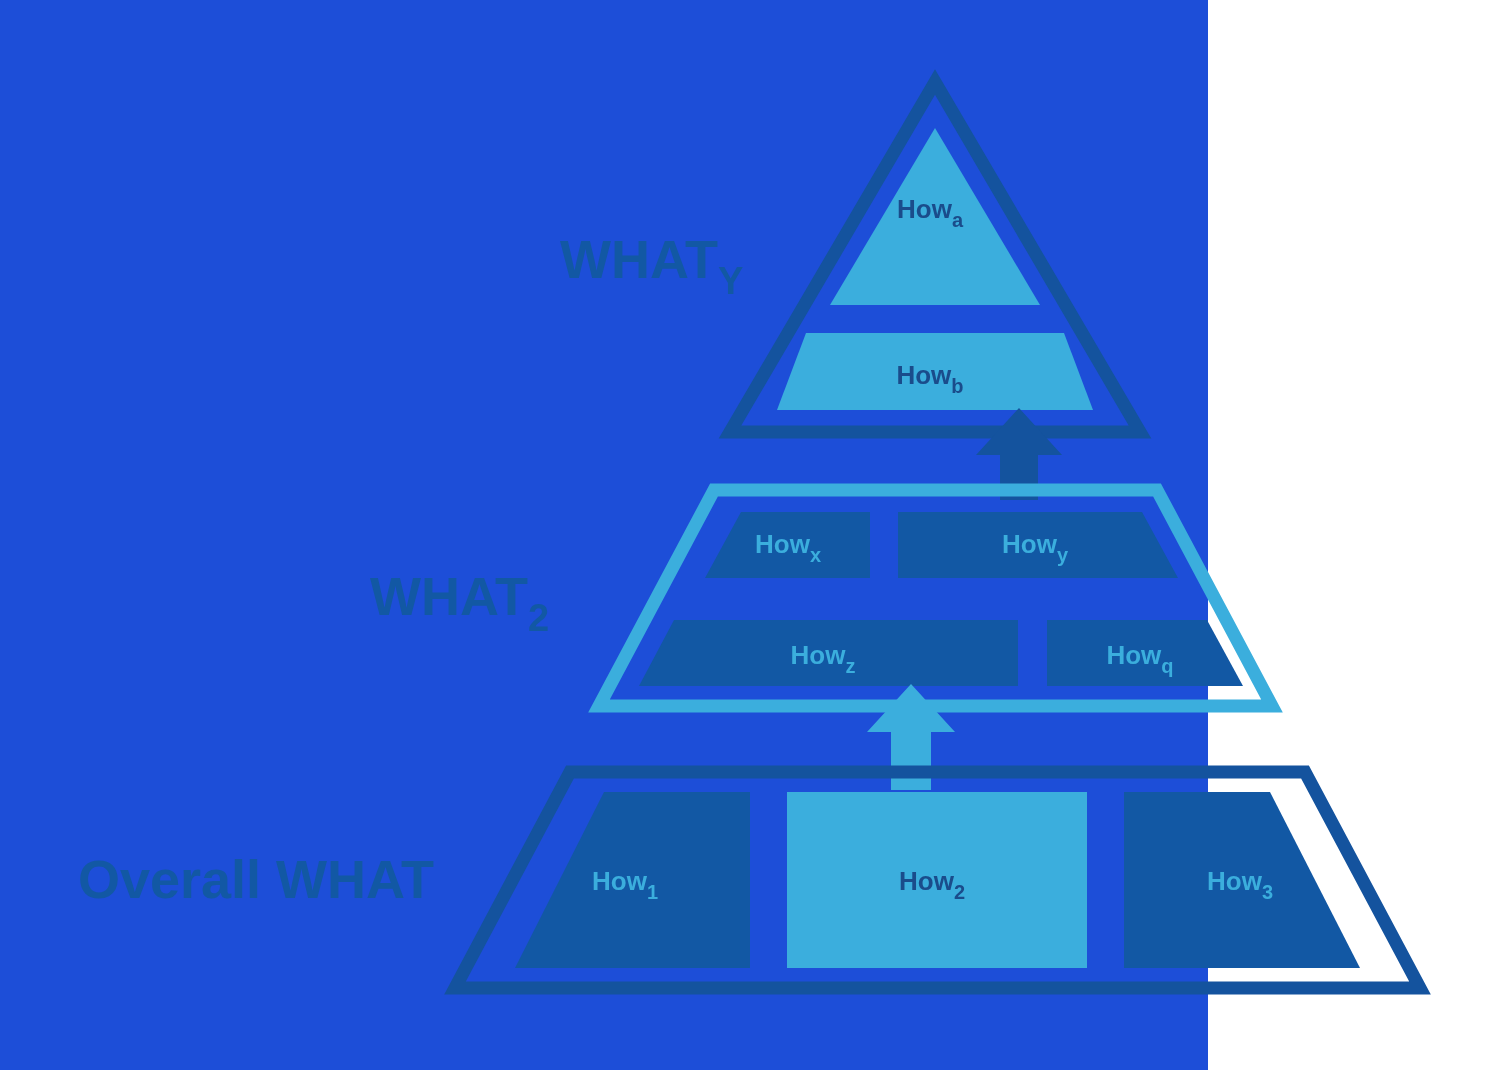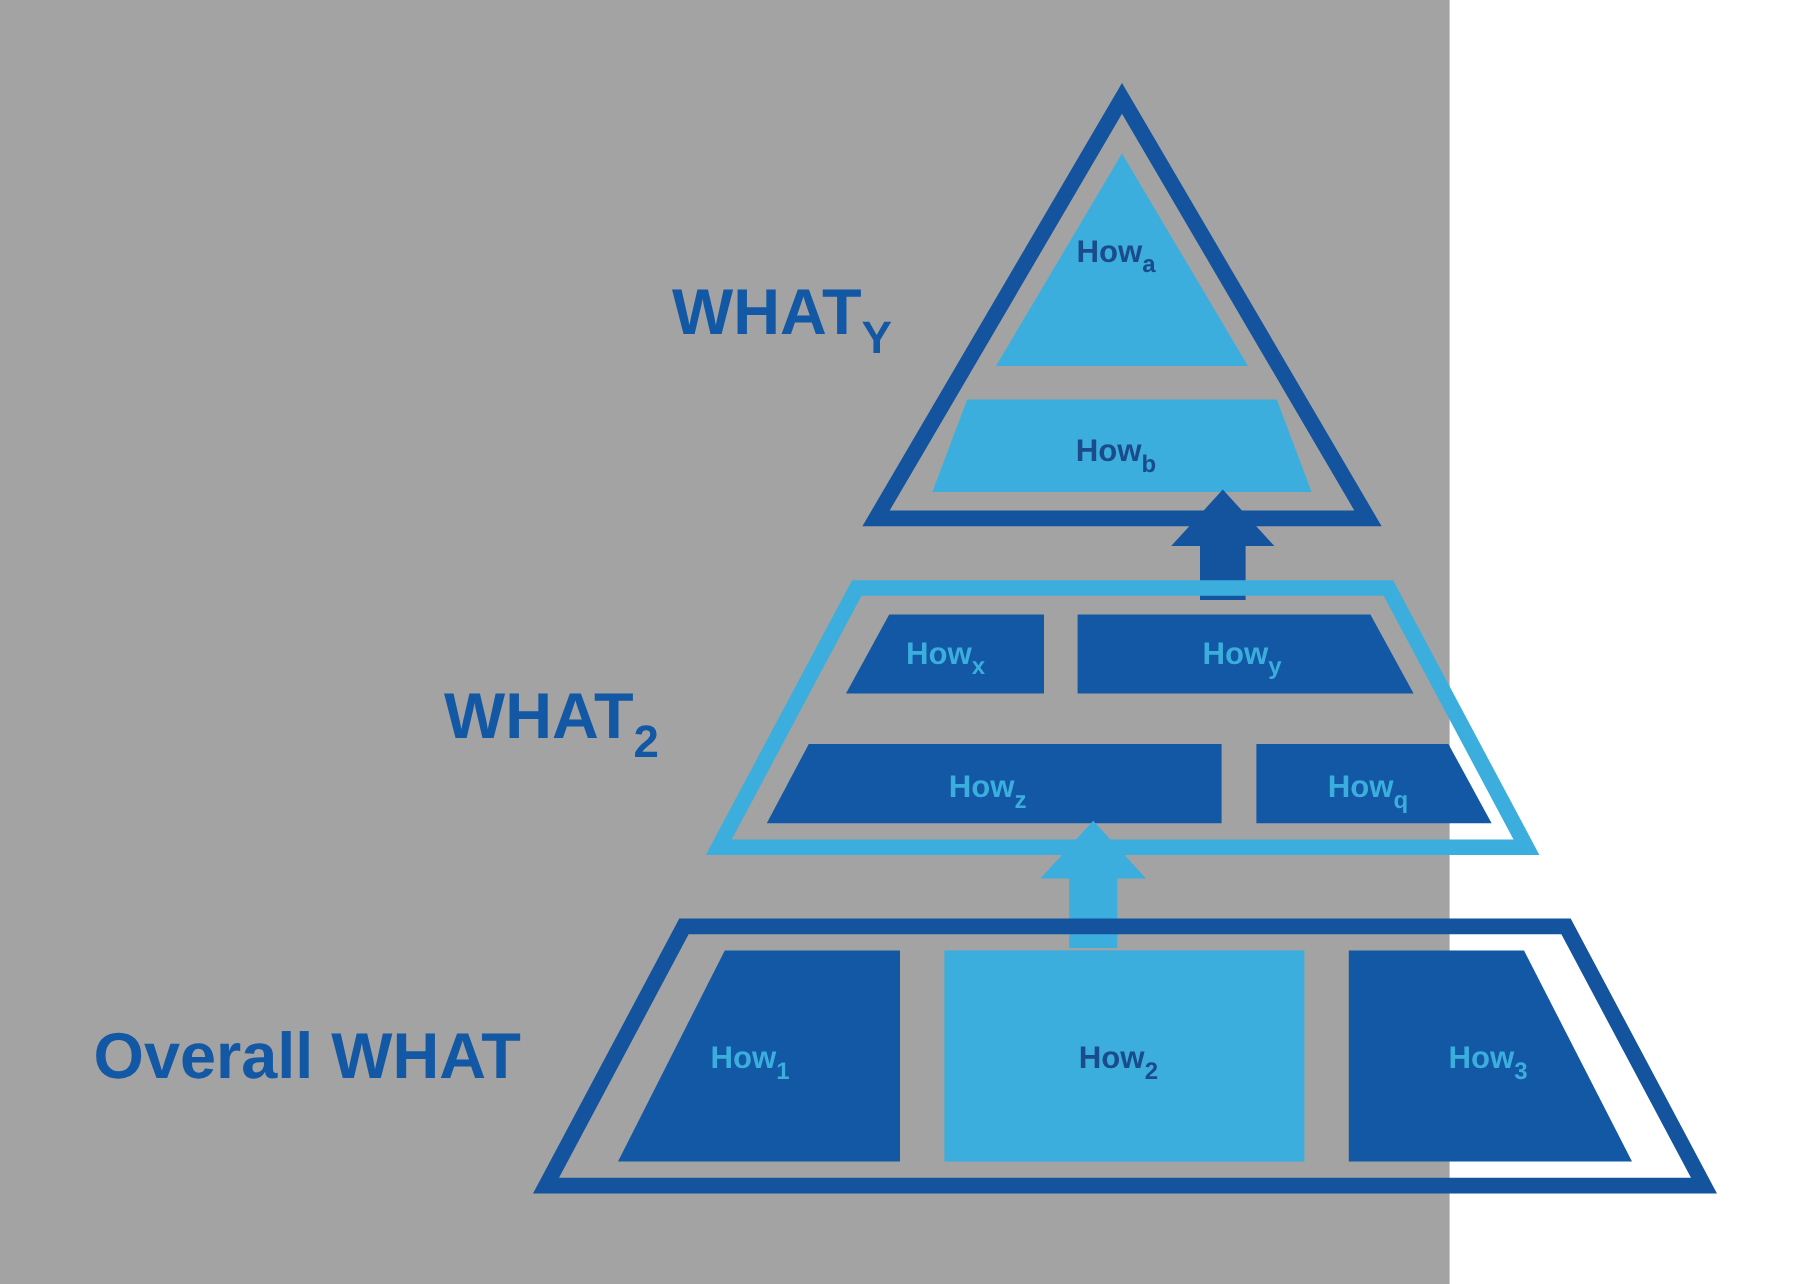--- a/index.html
+++ b/index.html
@@ -10,21 +10,21 @@
   body {
     width: 1500px;
     height: 1070px;
     font-family: "Liberation Sans", sans-serif;
     overflow: hidden;
   }
   #diagram-root {
     position: relative;
     width: 1208px;
     height: 1070px;
-    background: #a3a3a3;
+    background: #1d4ed8;
   }
   svg#pyramid-svg {
     position: absolute;
     top: 0;
     left: 0;
     width: 1500px;
     height: 1070px;
     display: block;
   }
   .tier-label {

